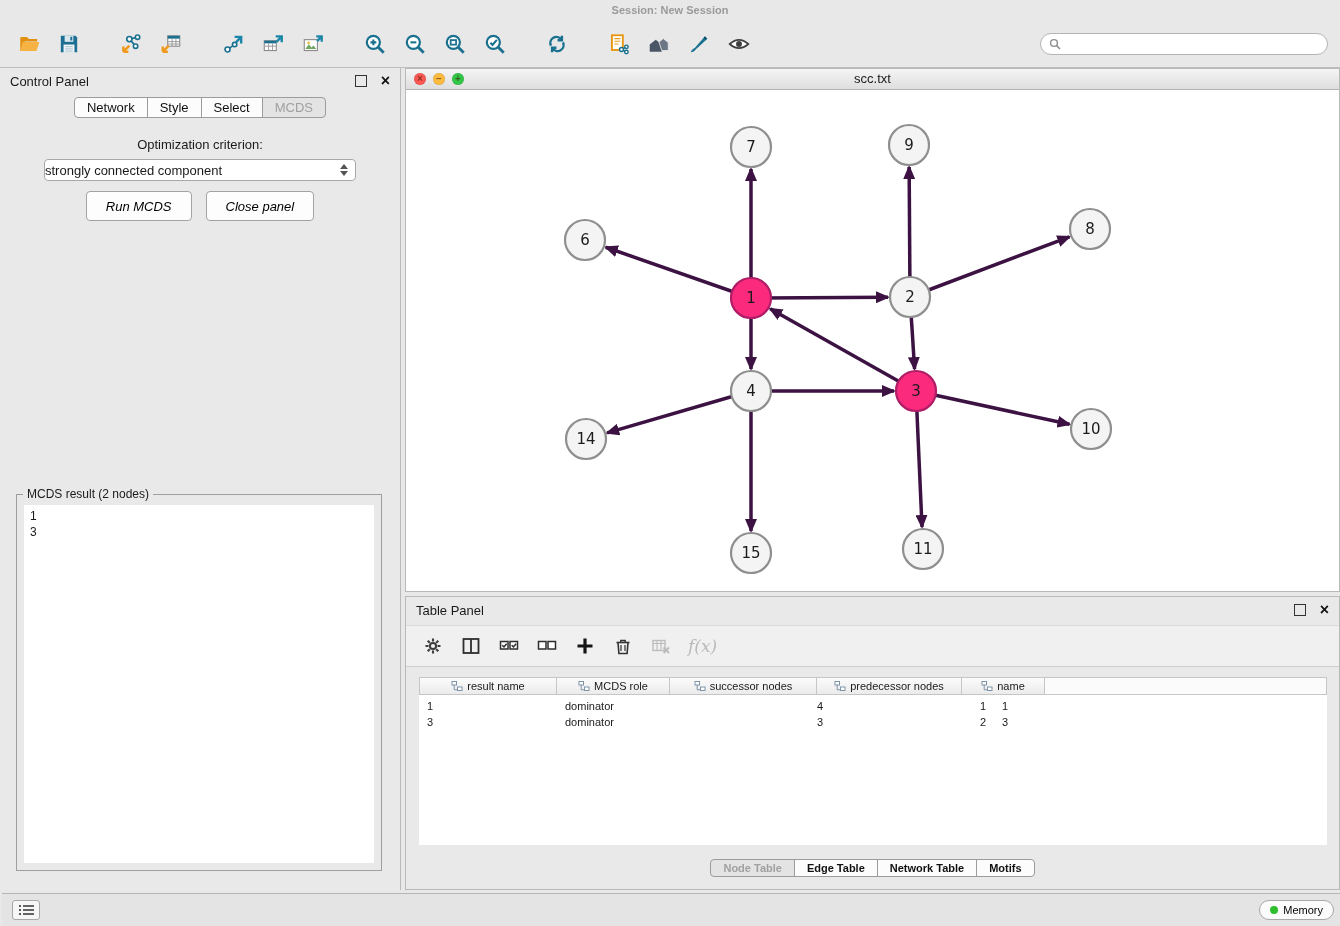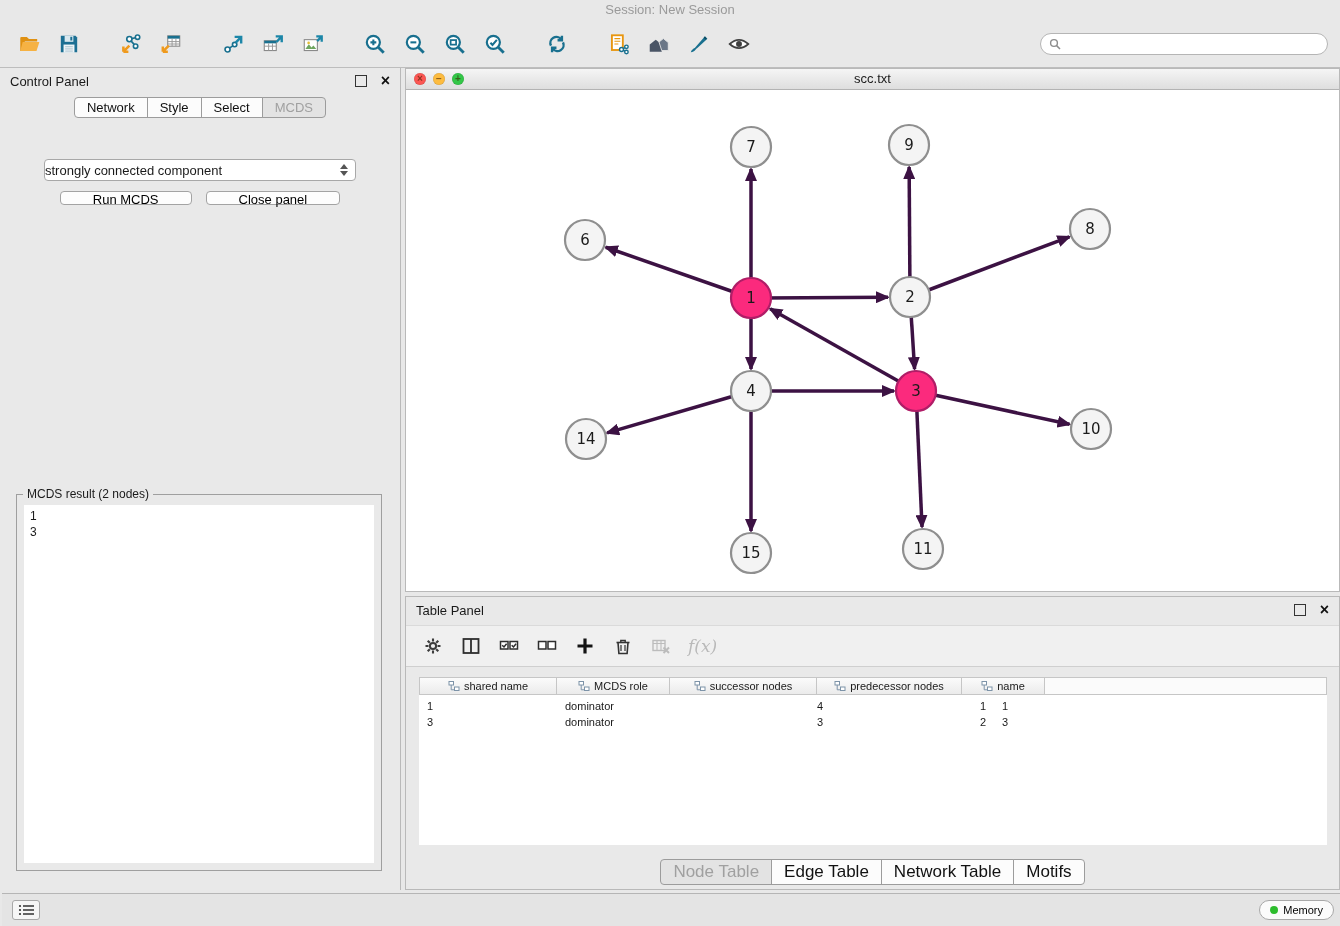--- a/index.html
+++ b/index.html
@@ -1,21 +1,21 @@
 <!DOCTYPE html>
 <html><head>
 <meta charset="utf-8">
 <style>
   html,body{margin:0;padding:0;background:#d0d0d0;}
   #app{position:relative;width:1340px;height:926px;background:#e8e8e8;overflow:hidden;
        font-family:"Liberation Sans",sans-serif;color:#1a1a1a;-webkit-user-select:none;}
 
   
   #titlebar{position:absolute;left:0;top:0;width:100%;height:20px;text-align:center;
-            font-size:13px;line-height:20px;color:#9a9a9a;}
+            font-size:11px;line-height:20px;color:#9a9a9a;font-weight:bold;}
 
   
   #toolbar{position:absolute;left:0;top:20px;width:100%;height:48px;box-sizing:border-box;
            border-bottom:1px solid #bdbdbd;display:flex;align-items:center;padding-left:12px;}
   .tb-group{display:flex;gap:6px;margin-right:28px;}
   .tool-btn{width:34px;height:36px;border:none;background:transparent;padding:0;
             display:flex;align-items:center;justify-content:center;cursor:pointer;}
   #searchbox{position:absolute;right:12px;top:13px;width:288px;height:22px;background:#fff;
              border:1px solid #b5b5b5;border-radius:12px;display:flex;align-items:center;
              padding:0 8px;box-sizing:border-box;}
@@ -40,22 +40,22 @@
   .opt-label{position:absolute;top:69px;left:0;width:100%;text-align:center;font-size:13px;}
   #dropdown{position:absolute;left:44px;top:91px;width:312px;height:22px;background:#fff;
             border:1px solid #a8a8a8;border-radius:4px;box-sizing:border-box;display:flex;
             align-items:center;font-size:13px;cursor:pointer;}
   .stepper{margin-left:auto;margin-right:7px;display:flex;flex-direction:column;gap:2px;}
   .tri-up{width:0;height:0;border-left:4px solid transparent;border-right:4px solid transparent;
           border-bottom:5px solid #555;}
   .tri-down{width:0;height:0;border-left:4px solid transparent;border-right:4px solid transparent;
             border-top:5px solid #555;}
   .btn-row{position:absolute;top:123px;left:0;width:100%;display:flex;justify-content:center;gap:14px;}
-  .btn{height:14px;padding:0 32px;font-size:13px;background:#fdfdfd;border:1px solid #a3a3a3;
-       border-radius:4px;font-family:inherit;cursor:pointer;}
+  .btn{height:30px;padding:0 19px;font-size:13px;background:#fdfdfd;border:1px solid #a3a3a3;
+       border-radius:4px;font-family:inherit;cursor:pointer;font-style:italic;}
   #result-box{position:absolute;left:16px;top:426px;width:366px;height:377px;
               border:1px solid #9f9f9f;box-sizing:border-box;}
   #result-label{position:absolute;top:-8px;left:6px;background:#e9e9e9;padding:0 4px;font-size:12px;}
   #result-inner{position:absolute;left:7px;right:7px;top:10px;bottom:7px;background:#fff;
                 font-size:12px;padding:3px 0 0 6px;box-sizing:border-box;overflow:hidden;}
   .result-line{line-height:16px;}
 
   
   #network-window{position:absolute;left:405px;top:68px;width:935px;height:524px;background:#fff;
                   border:1px solid #b9b9b9;box-sizing:border-box;}
@@ -80,21 +80,21 @@
   .th{background:linear-gradient(#fbfbfb,#ebebeb);border:1px solid #c6c6c6;margin-left:-1px;
       display:flex;align-items:center;justify-content:center;gap:4px;font-size:11px;
       box-sizing:border-box;height:18px;cursor:pointer;}
   .th:first-child{margin-left:0;}
   .th.filler{flex:1;background:#fbfbfb;cursor:default;}
   #tbl-body{position:absolute;left:13px;top:98px;right:12px;height:150px;background:#fff;
             font-size:11px;padding-top:3px;box-sizing:border-box;}
   .tr{display:flex;height:16px;line-height:16px;cursor:default;}
   .td{box-sizing:border-box;padding:0 8px;overflow:hidden;white-space:nowrap;}
   #tbl-tabs{position:absolute;left:0;right:0;top:262px;display:flex;justify-content:center;}
-  #tbl-tabs .seg-tab{font-size:17px;}
+  #tbl-tabs .seg-tab{font-size:11px;font-weight:bold;}
 
   
   #statusbar{position:absolute;left:2px;top:893px;width:100%;height:33px;background:#e4e4e4;
              border-top:1px solid #b5b5b5;box-sizing:border-box;}
   #list-btn{position:absolute;left:10px;top:6px;width:28px;height:20px;background:#f6f6f6;
             border:1px solid #a8a8a8;border-radius:3px;display:flex;align-items:center;
             justify-content:center;padding:0;cursor:pointer;}
   #memory-btn{position:absolute;right:8px;top:6px;height:20px;border:1px solid #a8a8a8;
               border-radius:10px;background:#fbfbfb;display:flex;align-items:center;gap:5px;
               padding:0 10px;font-size:11px;font-family:inherit;cursor:pointer;}
@@ -265,20 +265,21 @@
       <span class="spacer"></span>
       <span class="float-btn"></span>
       <span class="close-x">×</span>
     </div>
     <div id="cp-tabs">
         <span class="seg-tab">Network</span>
         <span class="seg-tab">Style</span>
         <span class="seg-tab">Select</span>
         <span class="seg-tab active">MCDS</span>
       </div>
+    <div class="opt-label">Optimization criterion:</div>
     <div id="dropdown">
       <span>strongly connected component</span>
       <span class="stepper">
         <span class="tri-up"></span>
           <span class="tri-down"></span>
       </span>
     </div>
     <div class="btn-row">
       <button class="btn">Run MCDS</button>
       <button class="btn">Close panel</button>
@@ -431,21 +432,21 @@
           <span class="fx-label">f(x)</span>
         </button>
       </div>
     <div id="tbl-head">
         <div class="th" style="width: 138px;">
           <svg viewBox="0 0 12 12" width="12" height="12">
             <rect x="1" y="1.5" width="4.5" height="3.5" fill="#fff" stroke="#7d93a8" stroke-width="1"></rect>
             <rect x="6.5" y="7" width="4.5" height="3.5" fill="#fff" stroke="#7d93a8" stroke-width="1"></rect>
             <path d="M3.2 5 v4.8 h3.3" fill="none" stroke="#7d93a8" stroke-width="1"></path>
           </svg>
-          <span>shared name</span>
+          <span>result name</span>
         </div>
         <div class="th" style="width: 114px;">
           <svg viewBox="0 0 12 12" width="12" height="12">
             <rect x="1" y="1.5" width="4.5" height="3.5" fill="#fff" stroke="#7d93a8" stroke-width="1"></rect>
             <rect x="6.5" y="7" width="4.5" height="3.5" fill="#fff" stroke="#7d93a8" stroke-width="1"></rect>
             <path d="M3.2 5 v4.8 h3.3" fill="none" stroke="#7d93a8" stroke-width="1"></path>
           </svg>
           <span>MCDS role</span>
         </div>
         <div class="th" style="width: 148px;">

